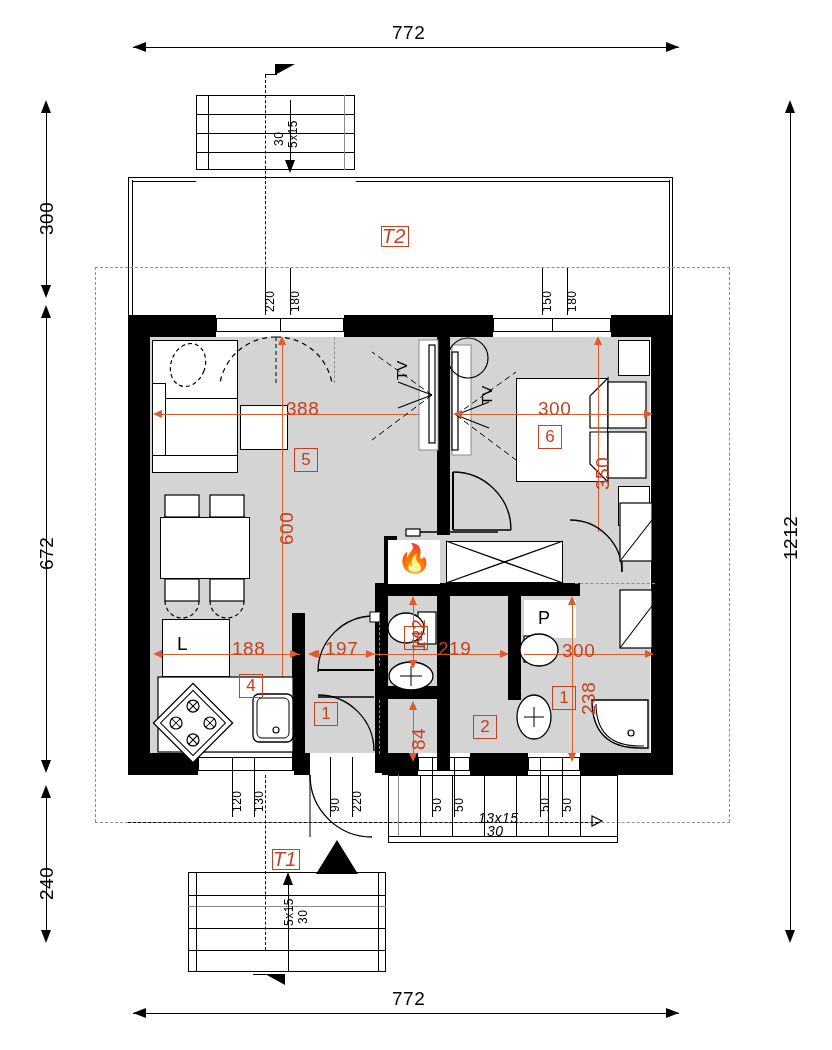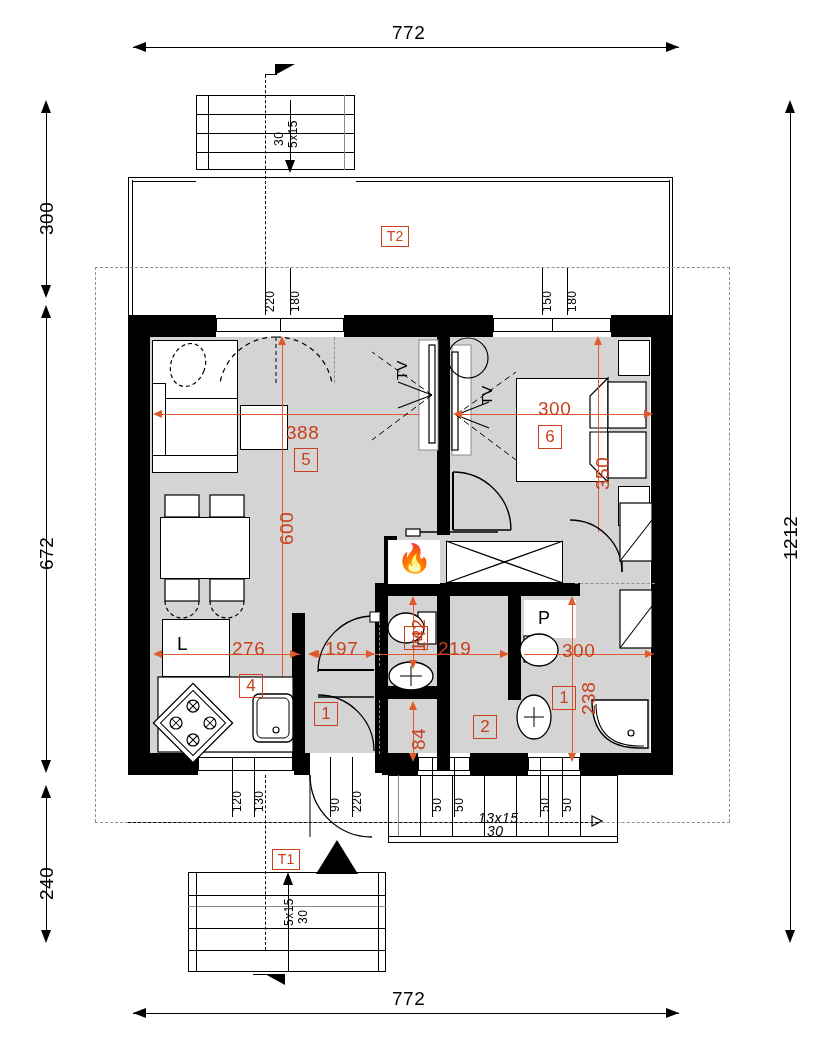--- a/index.html
+++ b/index.html
@@ -44,22 +44,22 @@
     text-align: center;
     line-height: 21px;
     width: 22px;
     height: 22px;
     background: transparent;
   }
   .tbox {
     position: absolute;
     border: 1.4px solid #C8401C;
     color: #C8401C;
-    font-size: 14px;
-    text-align: center;
+    font-size: 20px;
+    font-style: italic;
     line-height: 19px;
     width: 26px;
     height: 19px;
   }
 
   
   .hline { position: absolute; height: 0; border-top: 1.4px solid #000; }
   .vline { position: absolute; width: 0; border-left: 1.4px solid #000; }
   .hline.thin { border-top-width: 1px; }
   .vline.thin { border-left-width: 1px; }
@@ -240,21 +240,21 @@
   <svg class="svgwrap">
     <path d="M276 337 a56 56 0 0 0 -56 46" fill="none" stroke="#000" stroke-width="1.2" stroke-dasharray="5 4"></path>
     <path d="M276 337 a56 56 0 0 1 56 46" fill="none" stroke="#000" stroke-width="1.2" stroke-dasharray="5 4"></path>
     <line x1="276" y1="337" x2="276" y2="383" stroke="#000" stroke-width="1" stroke-dasharray="4 3"></line>
   </svg>
   <div class="dashv g" style="left:334px; top:337px; height:46px;"></div>
 
   <div class="orangeline-h" style="left:155px; top:414px; width:280px;"></div>
   <div class="oar-l" style="left:153px; top:410px;"></div>
   <div class="oar-r" style="left:428px; top:410px;"></div>
-  <div class="dimtext orange" style="left:286px; top:398px;margin-top:24px;">388</div>
+  <div class="dimtext orange" style="left:286px; top:398px;">388</div>
 
   <div class="orangeline-v" style="left:282px; top:340px; height:400px;"></div>
   <div class="oar-u" style="left:278px; top:336px;"></div>
   <div class="oar-d" style="left:278px; top:735px;"></div>
   <div class="dimtext orange vert" style="left:276px; top:545px;">600</div>
 
   <div class="roombox" style="left:294px; top:448px;">5</div>
 
   <div class="tvlabel" style="left:393px; top:380px; transform-origin:0 0; transform:rotate(-90deg);">TV</div>
   <div class="tvlabel" style="left:478px; top:405px; transform-origin:0 0; transform:rotate(-90deg);">TV</div>
@@ -391,21 +391,21 @@
       <line x1="205" y1="729" x2="205" y2="741" stroke="#000" stroke-width="1"></line>
     </g>
     <rect x="253" y="694" width="40" height="48" rx="6" fill="#fff" stroke="#000" stroke-width="1.3"></rect>
     <rect x="257" y="698" width="32" height="40" rx="5" fill="#fff" stroke="#000" stroke-width="1"></rect>
     <circle cx="276" cy="730" r="3" fill="none" stroke="#000" stroke-width="1.1"></circle>
   </svg>
 
   <div class="orangeline-h" style="left:155px; top:654px; width:145px;"></div>
   <div class="oar-l" style="left:153px; top:650px;"></div>
   <div class="oar-r" style="left:290px; top:650px;"></div>
-  <div class="dimtext orange" style="left:232px; top:638px;">276</div>
+  <div class="dimtext orange" style="left:232px; top:638px;">188</div>
   <div class="roombox" style="left:239px; top:674px;">4</div>
 
   <div class="orangeline-h" style="left:312px; top:654px; width:62px;"></div>
   <div class="oar-l" style="left:310px; top:650px;"></div>
   <div class="oar-r" style="left:366px; top:650px;"></div>
   <div class="dimtext orange" style="left:325px; top:638px;">197</div>
   <div class="roombox" style="left:314px; top:702px;">1</div>
 
   <svg class="svgwrap">
     <path d="M318 672 a56 56 0 0 1 56 -56" fill="none" stroke="#000" stroke-width="1.3"></path>

